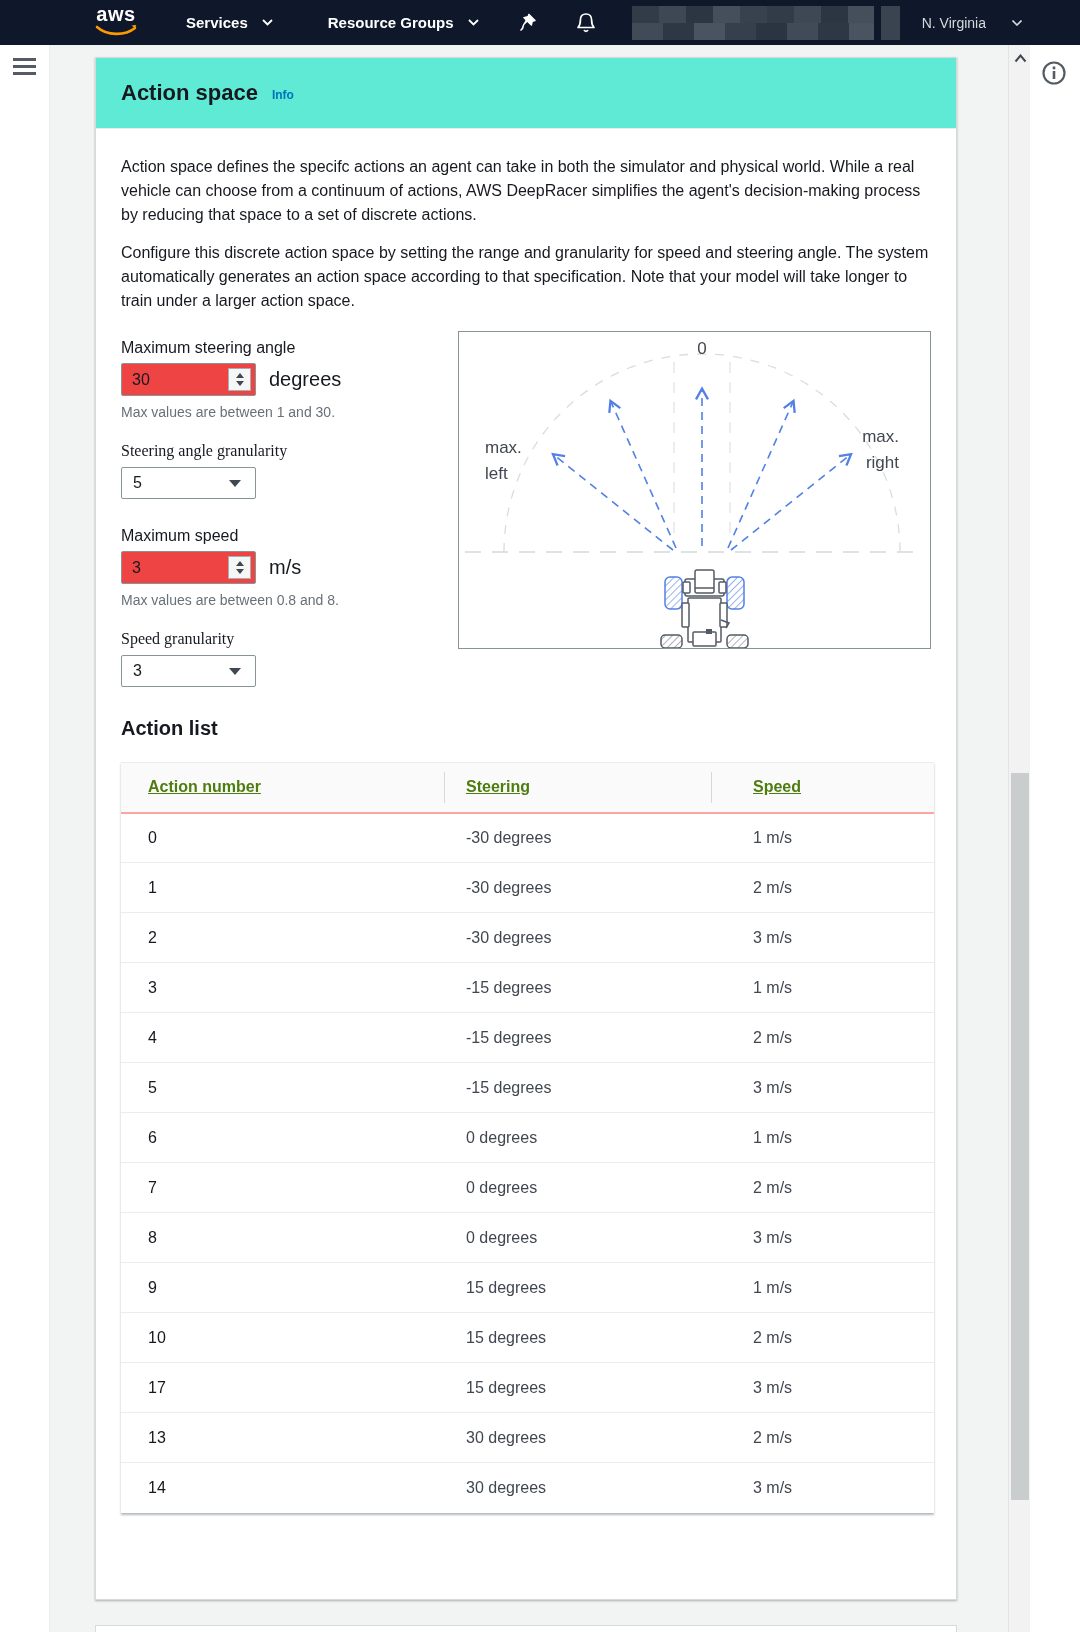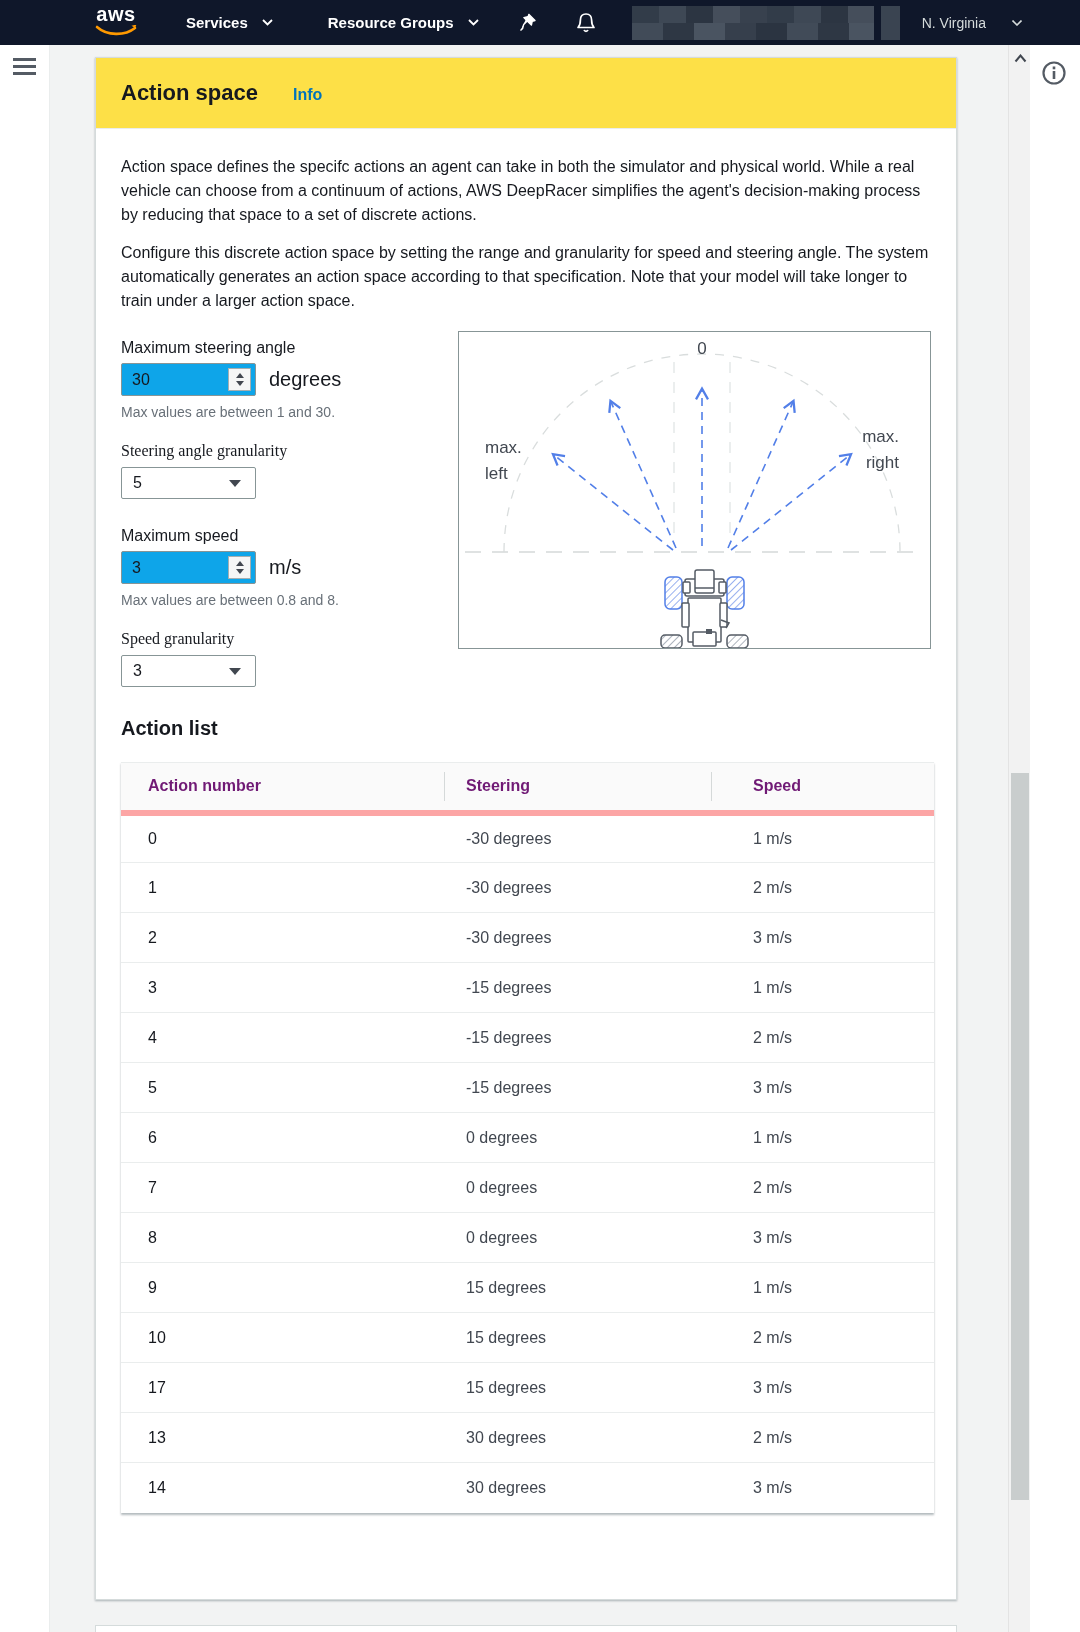--- a/index.html
+++ b/index.html
@@ -52,38 +52,38 @@
 
   .info-circle { position:absolute; left:1040px; top:59px; cursor:pointer; }
 
   
   .card {
     position:absolute; left:95px; top:57px; width:862px; height:1543px;
     background:#ffffff; border:1px solid #d5dbdb;
     box-shadow:0 1px 2px rgba(0,28,36,.3);
   }
   .card-header {
-    height:71px; background:#fde047; border-bottom:1px solid #eaeded;
-    display:flex; align-items:center; padding-left:25px;gap:21px;
+    height:71px; background:#5eead4; border-bottom:1px solid #eaeded;
+    display:flex; align-items:center; padding-left:25px;
   }
   .card-title { font-size:22px; font-weight:bold; color:#16191f; }
-  .info-link { margin-left:14px; margin-top:4px; color:#0073bb; font-size:16px; font-weight:bold; cursor:pointer; }
+  .info-link { margin-left:14px; margin-top:4px; color:#0073bb; font-size:12px; font-weight:bold; cursor:pointer; }
 
   .card-body { padding:26px 24px 0 25px; }
   .para { font-size:16px; line-height:24px; color:#16191f; width:812px; }
   .para + .para { margin-top:14px; }
 
   
   .config-row { display:flex; margin-top:18px; }
   .form-col { width:337px; padding-top:8px; }
   .field-label { font-size:16px; color:#16191f; }
   .input-row { display:flex; align-items:center; margin-top:6px; }
   .num-input {
     position:relative; width:135px; height:33px; border:1px solid #879596; border-radius:2px;
-    background:#0ea5e9; display:flex; align-items:center; padding-left:10px; font-size:16px; color:#16191f;
+    background:#ef4444; display:flex; align-items:center; padding-left:10px; font-size:16px; color:#16191f;
   }
   .spinner {
     position:absolute; right:4px; top:4px; width:23px; height:23px;
     border:1px solid #a5aeb0; background:#f5f6f6;
     display:flex; flex-direction:column; align-items:center; justify-content:center; gap:3px; cursor:pointer;
   }
   .tri-up { width:0; height:0; border-left:4px solid transparent; border-right:4px solid transparent; border-bottom:5px solid #414750; }
   .tri-down { width:0; height:0; border-left:4px solid transparent; border-right:4px solid transparent; border-top:5px solid #414750; }
   .unit { margin-left:13px; font-size:20px; color:#16191f; }
   .helper { margin-top:8px; font-size:14px; color:#687078; }
@@ -98,22 +98,22 @@
 
   .diagram-box { width:473px; height:318px; border:1px solid #879596; background:#fff; }
 
   
   .action-list-title { margin-top:30px; font-size:20px; font-weight:bold; color:#16191f; }
   .action-table {
     margin-top:22px; width:813px; border-collapse:collapse; table-layout:fixed;
     box-shadow:0 2px 2px rgba(0,28,36,.3); border-top:1px solid #eaeded;
   }
   .action-table thead th {
-    height:50px; background:#fafafa; text-align:left; font-size:16px; font-weight:bold; color:#701a75;
-    border-bottom:6px solid #fca5a5; position:relative;
+    height:50px; background:#fafafa; text-align:left; font-size:16px; font-weight:bold; color:#4d7c0f;
+    border-bottom:2px solid #fca5a5; position:relative;text-decoration:underline;
   }
   .action-table thead th + th::before {
     content:""; position:absolute; left:0; top:9px; bottom:9px; width:1px; background:#d5d9d9;
   }
   .action-table td {
     height:50px; font-size:16px; color:#414750; border-top:1px solid #eaeded; background:#fff;
   }
   .action-table tbody tr:first-child td { border-top:none; }
   .col-n  { width:323px; padding-left:27px; }
   .col-s  { width:267px; padding-left:22px; }

